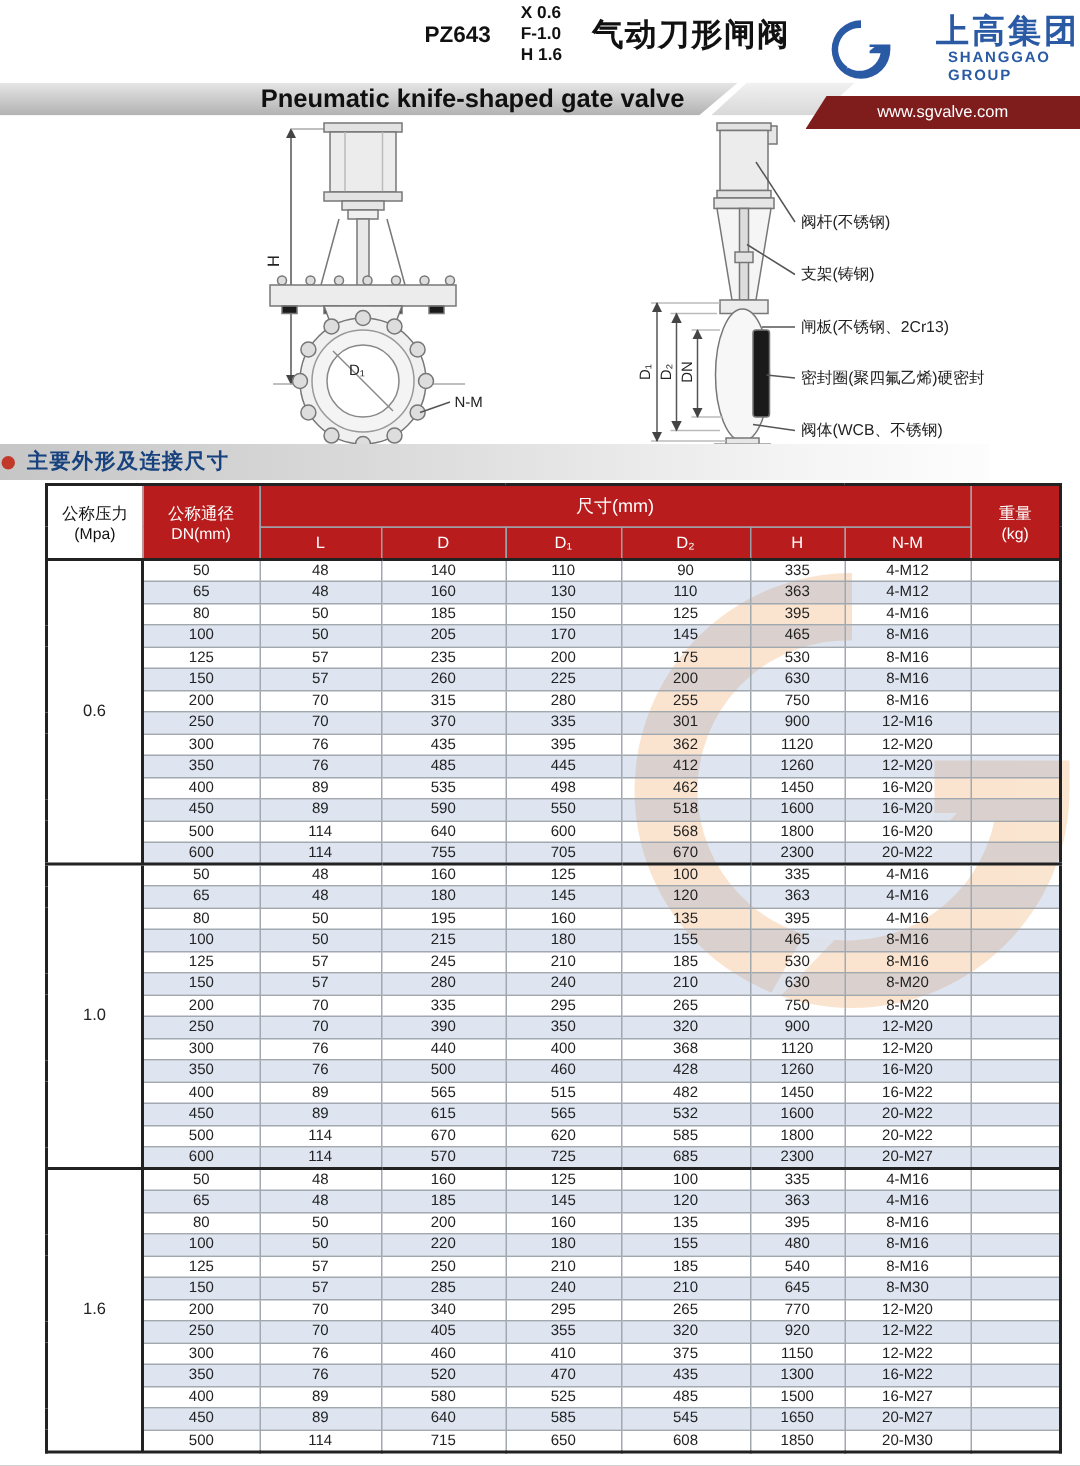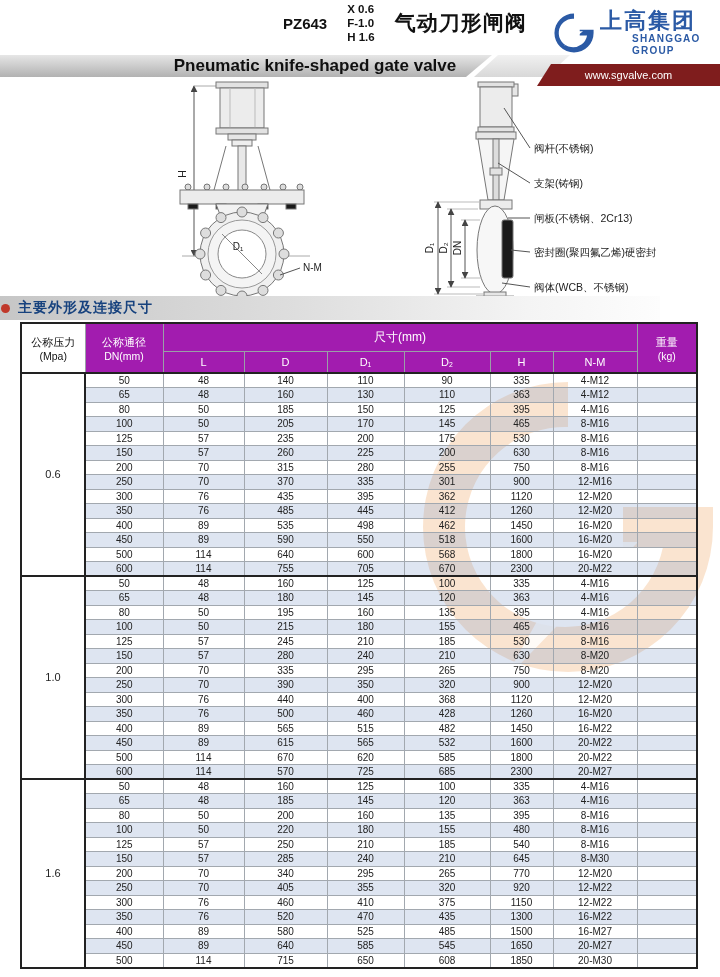--- a/index.html
+++ b/index.html
@@ -16,21 +16,21 @@
   .en-banner { position:absolute; top:55px; left:0; width:500px; height:22px;
     background:linear-gradient(180deg,#e6e6e6 0%,#c9c9c9 55%,#b2b2b2 100%);
     clip-path:polygon(0 0,492px 0,466px 100%,0 100%);
     font-size:17px; font-weight:bold; color:#101010; text-align:center; line-height:22px; padding-left:130px; }
   .banner-sliver { position:absolute; top:55px; left:474px; width:96px; height:22px;
     background:linear-gradient(180deg,#f1f1f1,#d8d8d8);
     clip-path:polygon(24px 0,96px 0,72px 100%,0 100%); }
 
   .logo { position:absolute; top:6px; left:552px; width:168px; display:flex; align-items:center; }
   .logo-text { margin-left:4px; }
-  .brand-cn { font-size:22px; font-weight:bold; letter-spacing:2px; line-height:24px; }
+  .brand-cn { font-size:22px; font-weight:bold; letter-spacing:2px; line-height:24px;text-align:right; }
   .brand-en { font-size:10px; font-weight:bold; letter-spacing:1.2px; line-height:12px;margin-left:32px; }
 
   .www-band { position:absolute; top:64px; left:537px; width:183px; height:22px;
     clip-path:polygon(14px 0,100% 0,100% 100%,0 100%);
     color:#fff; font-size:11px; display:flex; align-items:center; justify-content:center; }
 
   
   .drawings { position:absolute; top:78px; left:0; width:720px; height:218px; }
   .callout-label { position:absolute; font-size:10.5px; color:#222; white-space:nowrap; line-height:12px; }
 
@@ -38,27 +38,27 @@
   .section-bar { position:absolute; top:296px; left:0; width:660px; height:24px;
     background:linear-gradient(90deg,#c6c6c6 0%,#dedede 45%,#f4f4f4 80%,#fdfdfd 100%);
     display:flex; align-items:center; }
   .section-bullet { width:9px; height:9px; border-radius:50%; background:#c0392b; margin-left:1px; margin-right:8px; }
   .section-title { font-size:14px; font-weight:bold; color:#17427e; letter-spacing:1px; }
 
   
   .watermark { position:absolute; left:408px; top:352px; z-index:0; }
 
   
-  table.spec { position:absolute; top:322px; left:20px; width:676px; border-collapse:collapse;
+  table.spec { position:absolute; top:322px; left:30px; width:676px; border-collapse:collapse;
     table-layout:fixed; z-index:1;padding-left:36px; }
   table.spec, table.spec th { border:1px solid #9aa0a7; }
   table.spec { border:2px solid #222; }
   thead { border-bottom:2px solid #222; }
   th { font-weight:normal; }
-  th.hdr { background:#a21caf; color:#fff; border:1px solid #eef1f5; font-size:11px; }
+  th.hdr { background:#b91c1c; color:#fff; border:1px solid #eef1f5; font-size:11px; }
   th.hdr-white { background:#fff; color:#111; font-size:11px; border-right:2px solid #222; }
   th .u { font-size:10.5px; }
   tr.hrow1 th { height:28px; }
   tr.hrow2 th { height:22px; font-size:11px; }
   tbody td { height:14.5px; padding:0; font-size:10px; text-align:center; color:#222;
     border:1px solid #a2a8af; line-height:13px; }
   tbody tr.alt td { background:rgba(122,152,199,0.25); }
   tbody tr.group-start td { border-top:2px solid #222; }
   td.pressure-cell { font-size:11px; background:#fff; border-right:2px solid #222;border-radius:20px; }
 </style>

